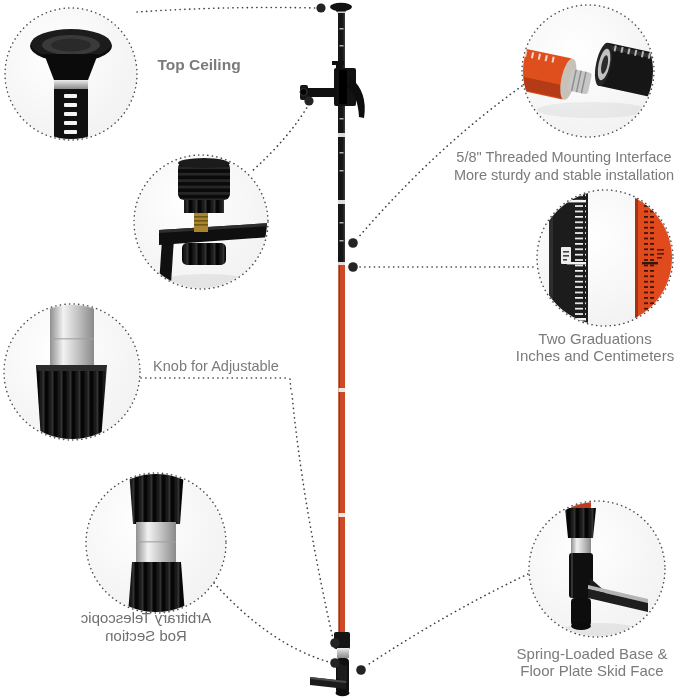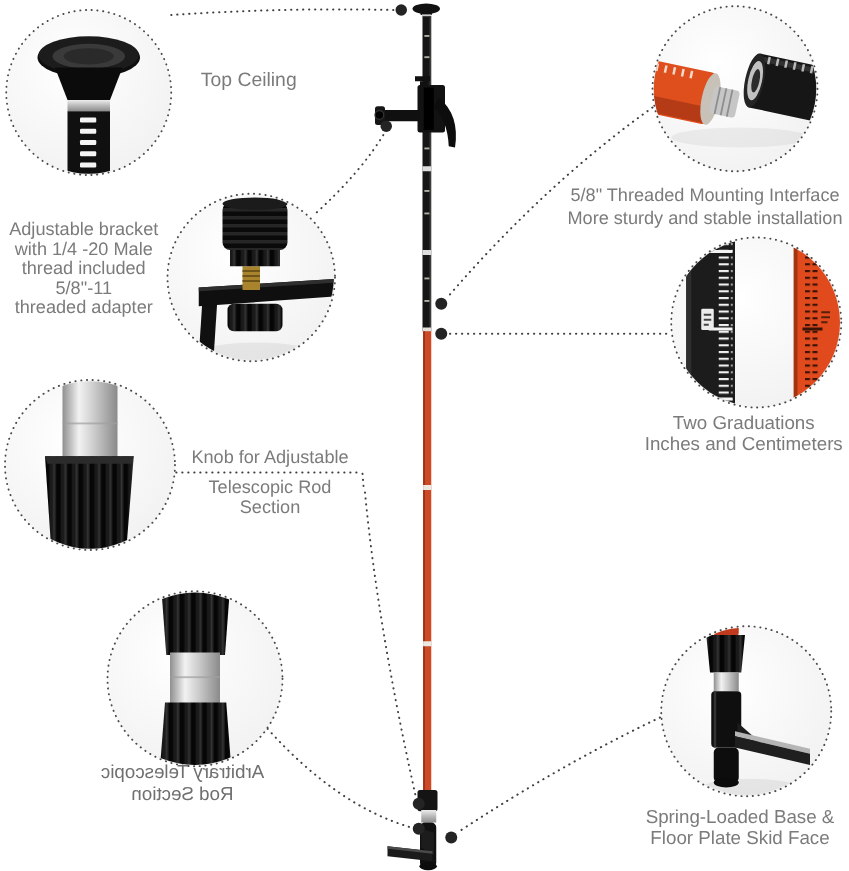--- a/index.html
+++ b/index.html
@@ -1,21 +1,21 @@
 <!DOCTYPE html>
 <html><head>
 <meta charset="utf-8">
 <style>
   html,body{margin:0;padding:0;background:#ffffff;}
   .stage{position:relative;width:679px;height:697px;background:#fff;overflow:hidden;
          font-family:"Liberation Sans",sans-serif;}
   .stage svg.scene{position:absolute;left:0;top:0;z-index:1;}
   .label{position:absolute;z-index:5;color:#7b7b7b;text-align:center;}
   .label span{display:block;}
-  .lab-1{left:129px;top:55px;width:140px;font-size:15.5px;line-height:19px;}
+  .lab-1{left:129px;top:55px;width:140px;font-size:15.5px;line-height:19px;font-weight:bold;}
   .lab-2{left:2px;top:177px;width:130px;font-size:14.5px;line-height:15.5px;}
   .lab-3{left:141px;top:358px;width:150px;font-size:14.5px;line-height:16px;}
   .lab-3 span + span{margin-top:8px;}
   .lab-4{left:76px;top:609px;width:140px;font-size:15px;line-height:18px;
          transform:scaleX(-1);color:#6f6f6f;}
   .lab-5{left:447px;top:149px;width:234px;font-size:14.5px;line-height:17.5px;}
   .lab-6{left:505px;top:330px;width:180px;font-size:15px;line-height:17px;}
   .lab-7{left:502px;top:646px;width:180px;font-size:15px;line-height:16.5px;}
   .dash{fill:none;stroke:#3f3f3f;stroke-width:1.6;stroke-dasharray:0.2 4.6;stroke-linecap:round;}
   .photo-ring{fill:url(#photoBg);stroke:#4a4a4a;stroke-width:1.5;
@@ -291,31 +291,23 @@
       <rect x="571" y="598" width="20" height="28" rx="4" fill="#0d0d0d"></rect>
       <ellipse cx="581" cy="626" rx="10" ry="4" fill="#0b0b0b"></ellipse>
     </g>
   </g>
 </svg>
 
 <div class="label lab-1">
   <span>Top Ceiling</span>
 </div>
 
-<div class="label lab-2">
-  <span>Adjustable bracket</span>
-  <span>with 1/4 -20 Male</span>
-  <span>thread included</span>
-  <span>5/8"-11</span>
-  <span>threaded adapter</span>
-</div>
 
 <div class="label lab-3">
   <span>Knob for Adjustable</span>
-  <span>Telescopic Rod Section</span>
 </div>
 
 <div class="label lab-4">
   <span>Arbitrary Telescopic</span>
   <span>Rod Section</span>
 </div>
 
 <div class="label lab-5">
   <span>5/8" Threaded Mounting Interface</span>
   <span>More sturdy and stable installation</span>

